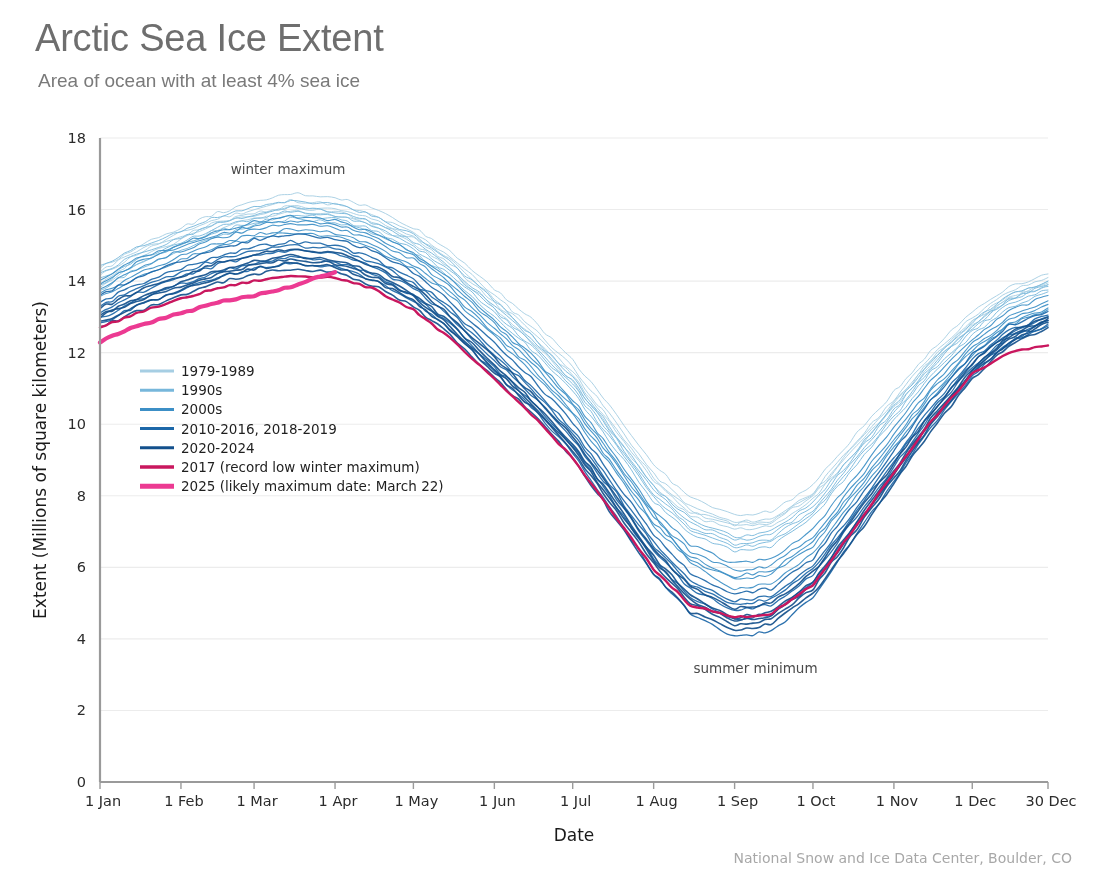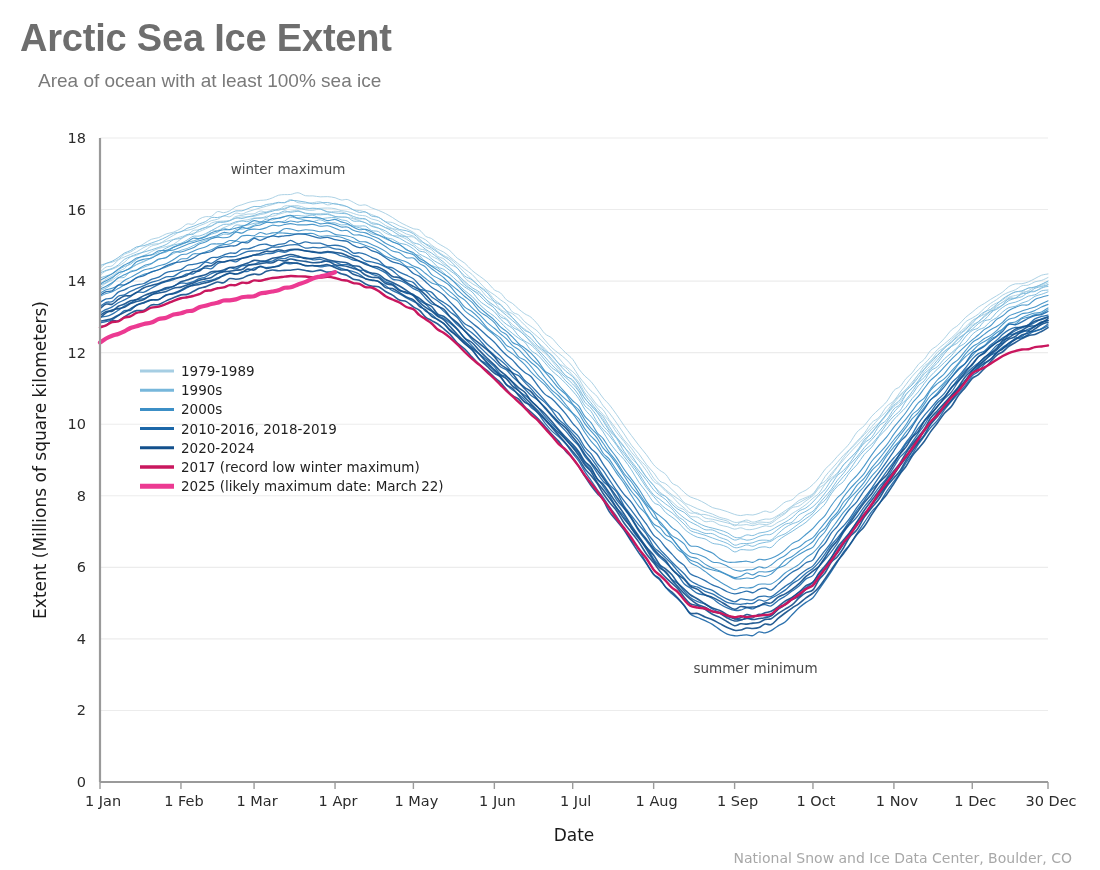--- a/index.html
+++ b/index.html
@@ -4,23 +4,23 @@
 <style>
   html,body{margin:0;padding:0;}
   body{
     width:1100px;height:870px;
     background:#ffffff;
     font-family:"DejaVu Sans","Liberation Sans",sans-serif;
     overflow:hidden;
     position:relative;
   }
   #title{
-    position:absolute;left:20px;top:17px;
+    position:absolute;left:35px;top:17px;
     font-family:"Liberation Sans","DejaVu Sans",sans-serif;
-    font-size:38px;font-weight:700;color:#6e6e6e;
+    font-size:38px;font-weight:400;color:#6e6e6e;
     letter-spacing:-0.2px;white-space:nowrap;
   }
   #subtitle{
     position:absolute;left:38px;top:70px;
     font-family:"Liberation Sans","DejaVu Sans",sans-serif;
     font-size:19px;font-weight:400;color:#7a7a7a;
     white-space:nowrap;
   }
   #credit{
     position:absolute;right:28px;top:850px;
@@ -33,21 +33,21 @@
   .annot{font-size:13.5px;fill:#4a4a4a;font-family:"DejaVu Sans","Liberation Sans",sans-serif;}
   .legtext{font-size:13.5px;fill:#1f1f1f;font-family:"DejaVu Sans","Liberation Sans",sans-serif;}
   .gridline{stroke:#ececec;stroke-width:1.1;}
   .spine{stroke:#9a9a9a;stroke-width:2.2;}
   .sercurve{fill:none;stroke-linecap:round;stroke-linejoin:round;}
 </style>
 </head>
 <body>
 
 <div id="title">Arctic Sea Ice Extent</div>
-<div id="subtitle">Area of ocean with at least 100% sea ice</div>
+<div id="subtitle">Area of ocean with at least 4% sea ice</div>
 
 <div id="chart-wrap">
   <svg id="chart-svg" width="1100" height="870">
     <g id="gridlines">
         <line x1="100" x2="1048" y1="710.4444444444445" y2="710.4444444444445" class="gridline"></line>
         <line x1="100" x2="1048" y1="638.8888888888889" y2="638.8888888888889" class="gridline"></line>
         <line x1="100" x2="1048" y1="567.3333333333334" y2="567.3333333333334" class="gridline"></line>
         <line x1="100" x2="1048" y1="495.77777777777777" y2="495.77777777777777" class="gridline"></line>
         <line x1="100" x2="1048" y1="424.22222222222223" y2="424.22222222222223" class="gridline"></line>
         <line x1="100" x2="1048" y1="352.6666666666667" y2="352.6666666666667" class="gridline"></line>

